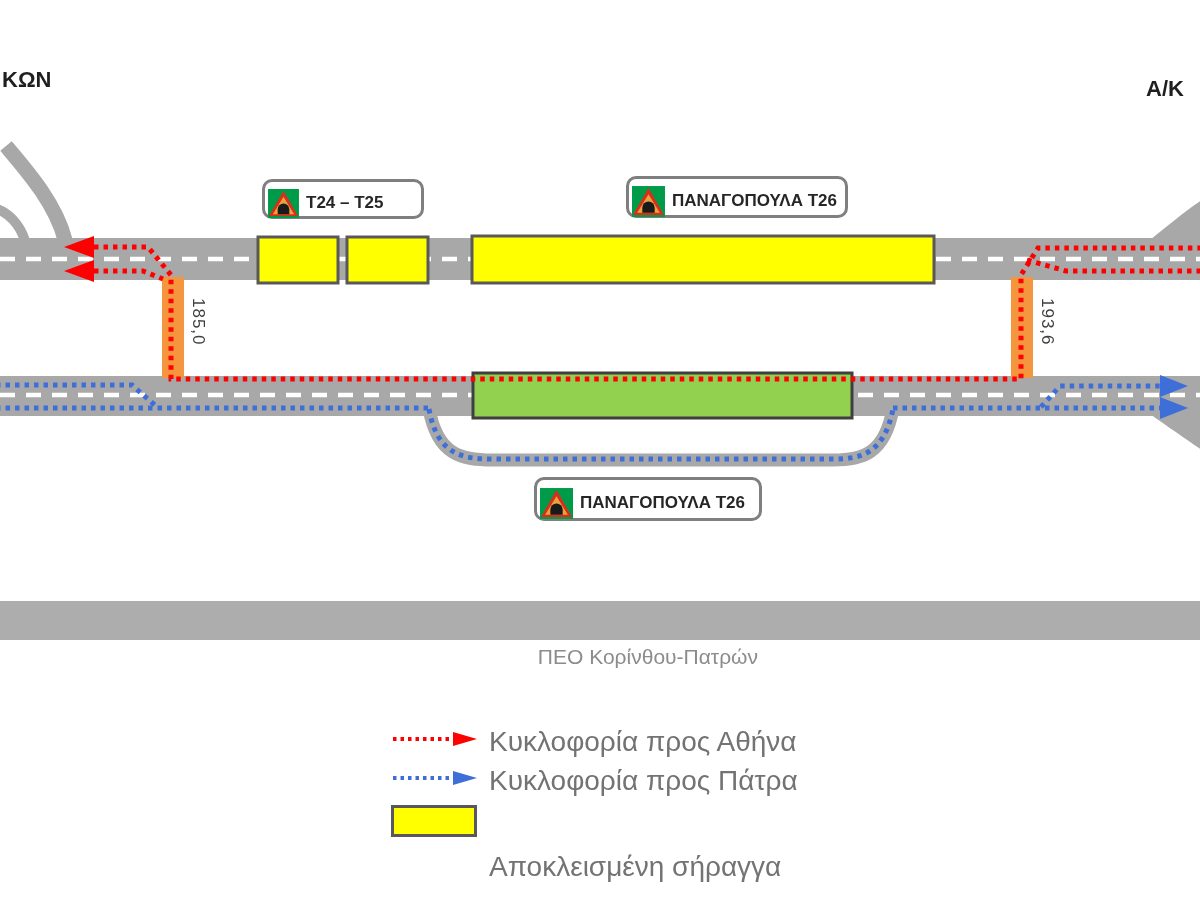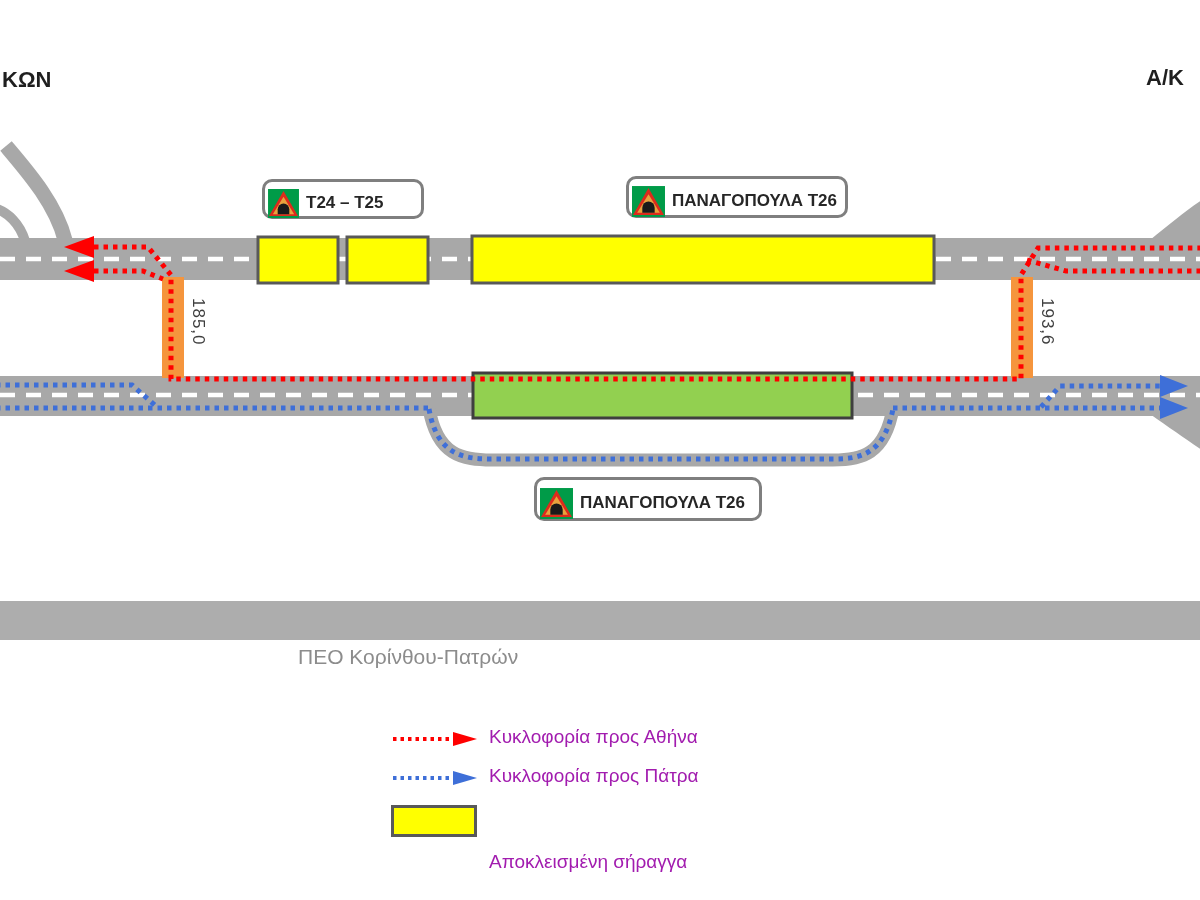--- a/index.html
+++ b/index.html
@@ -12,22 +12,22 @@
   .km-label{
     writing-mode:vertical-rl;font-size:17px;color:#3f3f3f;letter-spacing:1px;white-space:nowrap;
   }
   .tunnel-sign{
     position:absolute;display:flex;align-items:center;gap:7px;
     background:#ffffff;border:3px solid #7f7f7f;border-radius:10px;
     padding:10px 8px 2px 3px;box-sizing:border-box;
   }
   .tunnel-sign .sign-label{font-size:17px;font-weight:bold;color:#262626;white-space:nowrap;}
   .band{position:absolute;left:0;width:1200px;background:#adadad;}
-  .peo-label{font-size:21px;color:#8c8c8c;text-align:left;}
-  .legend-label{font-size:19px;color:#a21caf;white-space:nowrap;}
+  .peo-label{font-size:21px;color:#8c8c8c;text-align:right;}
+  .legend-label{font-size:28px;color:#737373;white-space:nowrap;}
   .legend-swatch{
     position:absolute;background:#ffff00;border:3px solid #595959;box-sizing:border-box;
   }
 </style>
 </head>
 <body>
 
 <div id="stage">
 
   <svg class="abs" style="left:0;top:0" width="1200" height="900" viewBox="0 0 1200 900">
@@ -67,21 +67,21 @@
     <g stroke="#ff0000" stroke-width="5" stroke-dasharray="4.5 5" fill="none">
       <path d="M 94 239 L 148 239 L 171 267 L 171 371 L 1021 371 L 1021 267 L 1038 240 L 1204 240"></path>
       <path d="M 94 263 L 143 263 L 163 271"></path>
       <path d="M 1027 252 L 1066 263 L 1204 263"></path>
     </g>
     <polygon points="64,239 94,228 94,250" fill="#ff0000"></polygon>
     <polygon points="64,263 94,252 94,274" fill="#ff0000"></polygon>
   </svg>
 
   <div class="abs interchange-label" style="left:2px;top:59px">ΚΩΝ</div>
-  <div class="abs interchange-label" style="left:1146px;top:57px">Α/Κ</div>
+  <div class="abs interchange-label" style="left:1146px;top:68px">Α/Κ</div>
 
   <div class="abs km-label" style="left:188px;top:290px">185,0</div>
   <div class="abs km-label" style="left:1037px;top:290px">193,6</div>
 
   <div class="tunnel-sign" style="left:262px;top:171px;width:162px;height:40px">
     <svg width="31" height="29" viewBox="0 0 32 30">
       <rect x="0" y="0" width="32" height="30" fill="#009b48"></rect>
       <path d="M16 2 L31 28 L1 28 Z" fill="#dd2b1c"></path>
       <path d="M16 8 L27 26 L5 26 Z" fill="#e8a33d"></path>
       <path d="M10 26 L10 21 A6 6 0 0 1 22 21 L22 26 Z" fill="#1a1a1a"></path>

